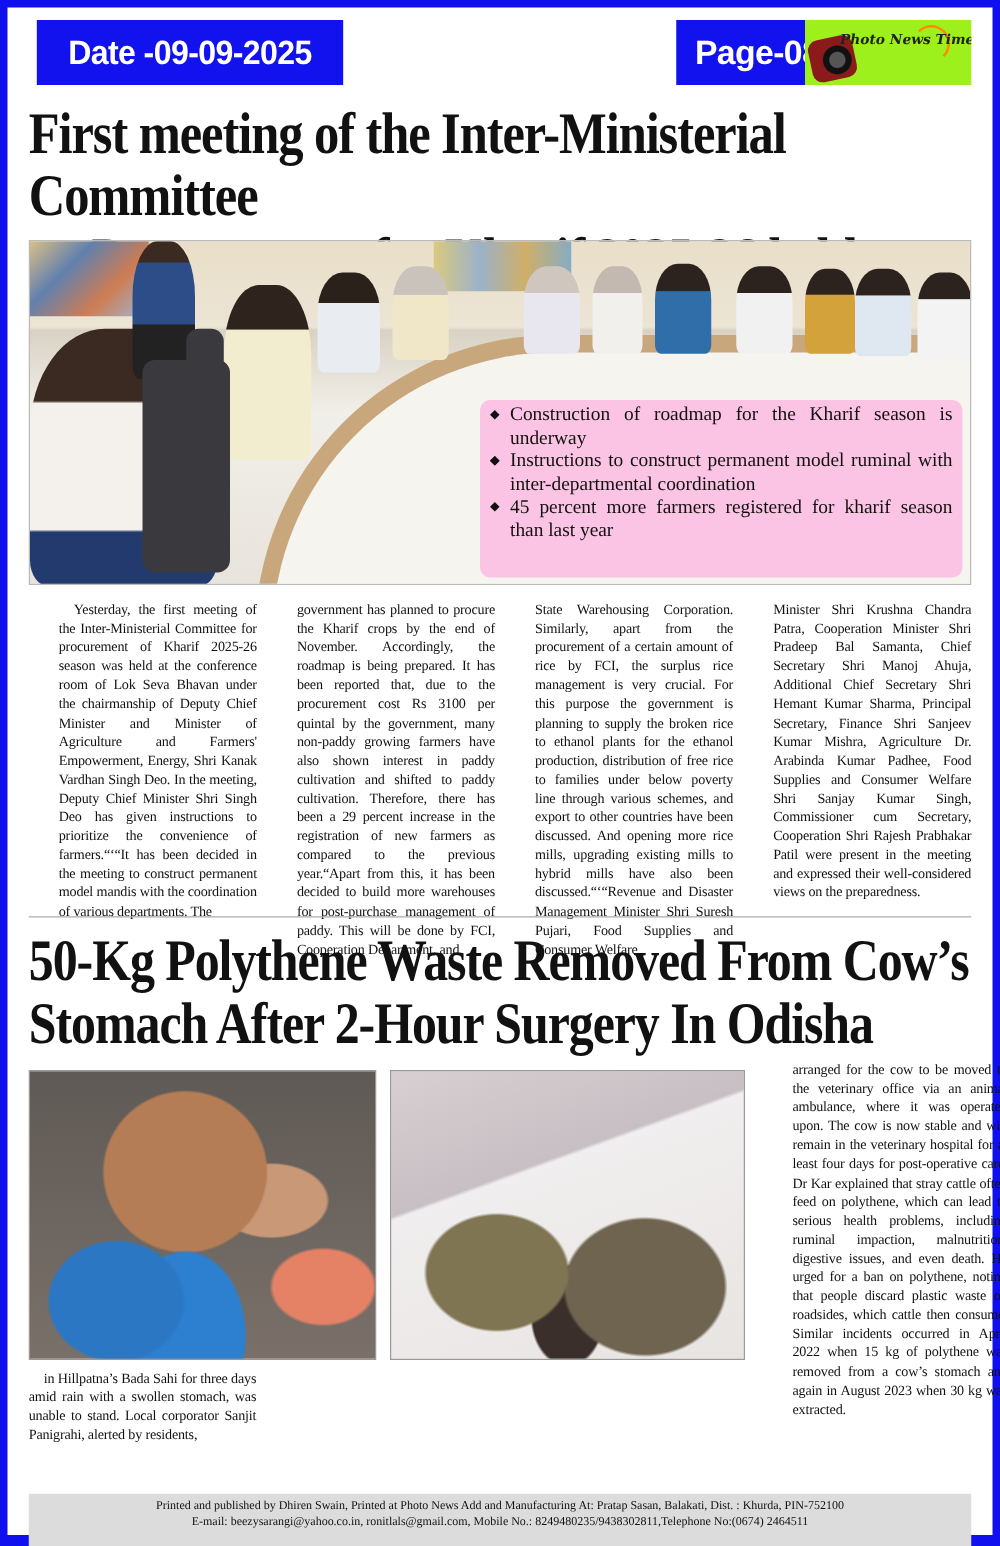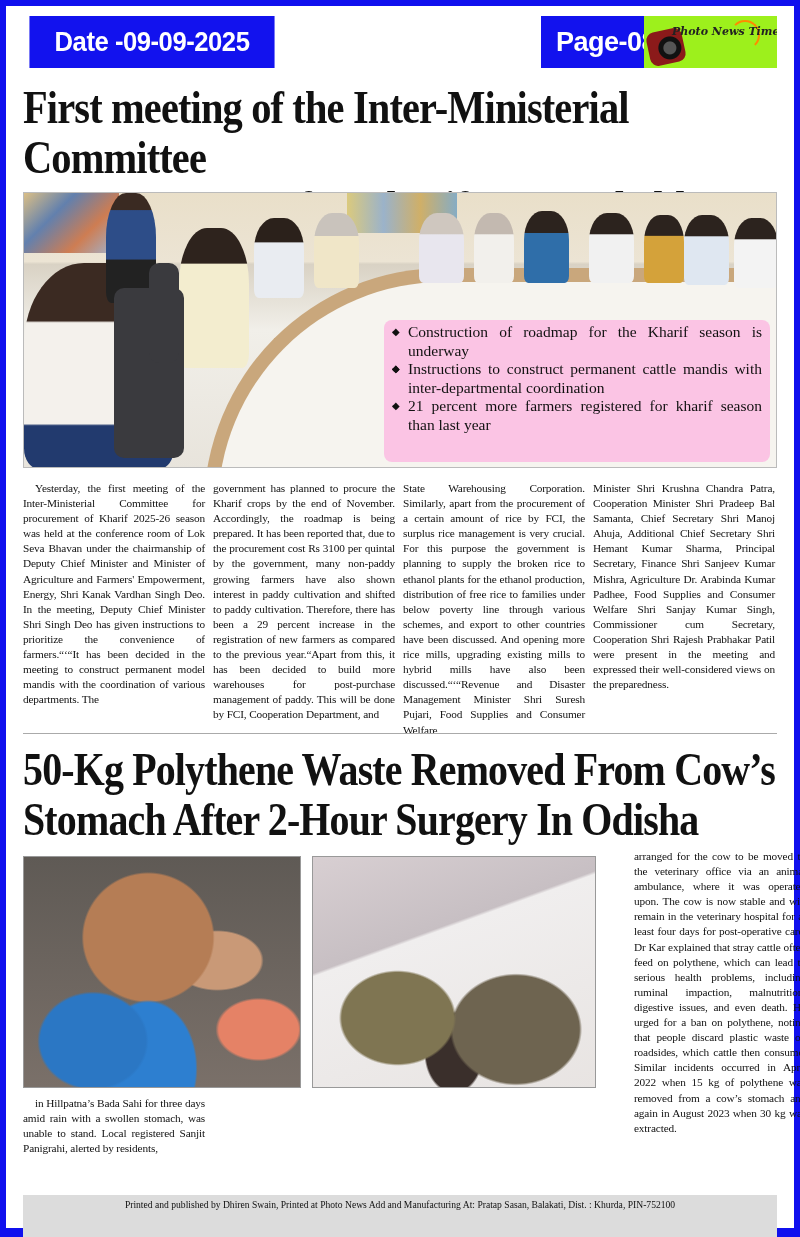--- a/index.html
+++ b/index.html
@@ -81,21 +81,21 @@
 
     .columns {
       position: absolute; left: 23px; width: 754px;
       display: flex; gap: 8px;
     }
     .col {
       font-family: "Liberation Serif", serif; font-size: 11.3px; line-height: 15.1px;
       text-align: justify; color: #111; letter-spacing: -0.15px;
     }
     .cols-1 { top: 481px; }
-    .cols-1 .col { width: 182px; }
+    .cols-1 .col { width: 182px; margin-left: 24px; }
     .cols-1 .col:first-child p { text-indent: 12px; }
 
     .divider { position: absolute; left: 23px; top: 733px; width: 754px; height: 1px; background: #aaa; }
 
     .photo-cow {
       position: absolute; left: 23px; top: 856px; width: 278px; height: 232px;
       background:
         radial-gradient(ellipse at 25% 80%, #2b77c4 0 18%, transparent 19%),
         radial-gradient(ellipse at 45% 92%, #2d7fd0 0 22%, transparent 23%),
         radial-gradient(ellipse at 85% 75%, #e58266 0 12%, transparent 13%),
@@ -164,22 +164,22 @@
   <div class="ph-person" style="left:620px;top:22px;width:40px;height:68px;background:linear-gradient(180deg,#2c231e 0 30%,#d4a23a 31%);"></div>
   <div class="ph-person" style="left:660px;top:22px;width:45px;height:70px;background:linear-gradient(180deg,#2c231e 0 30%,#dfe7f1 31%);"></div>
   <div class="ph-person" style="left:710px;top:25px;width:44px;height:70px;background:linear-gradient(180deg,#2c231e 0 30%,#f3f3f3 31%);"></div>
   <div class="ph-chair" style="left:90px;top:95px;width:70px;height:170px;"></div>
   <div class="ph-chair" style="left:125px;top:70px;width:30px;height:100px;"></div>
 </div>
 
 <ul class="bullet-box">
   <li><span class="diamond">◆</span><span>Construction of roadmap for the Kharif season is underway</span></li>
   <li><span class="diamond">◆</span></li>
-  <li><span class="diamond">◆</span><span>Instructions to construct permanent cattle mandis with inter-departmental coordination</span></li>
-  <li><span class="diamond">◆</span><span>21 percent more farmers registered for kharif season than last year</span></li>
+  <li><span class="diamond">◆</span><span>Instructions to construct permanent model ruminal with inter-departmental coordination</span></li>
+  <li><span class="diamond">◆</span><span>45 percent more farmers registered for kharif season than last year</span></li>
 </ul>
 
 <div class="columns cols-1">
   <div class="col">
       <p>Yesterday, the first meeting of the Inter-Ministerial Committee for procurement of Kharif 2025-26 season was held at the conference room of Lok Seva Bhavan under the chairmanship of Deputy Chief Minister and Minister of Agriculture and Farmers' Empowerment, Energy, Shri Kanak Vardhan Singh Deo. In the meeting, Deputy Chief Minister Shri Singh Deo has given instructions to prioritize the convenience of farmers.“‘“It has been decided in the meeting to construct permanent model mandis with the coordination of various departments. The</p>
     </div>
   <div class="col">
       <p>government has planned to procure the Kharif crops by the end of November. Accordingly, the roadmap is being prepared. It has been reported that, due to the procurement cost Rs 3100 per quintal by the government, many non-paddy growing farmers have also shown interest in paddy cultivation and shifted to paddy cultivation. Therefore, there has been a 29 percent increase in the registration of new farmers as compared to the previous year.“Apart from this, it has been decided to build more warehouses for post-purchase management of paddy. This will be done by FCI, Cooperation Department, and</p>
     </div>
   <div class="col">
@@ -199,19 +199,20 @@
 
 <div class="photo-cow" title="Cow lying on the ground beside a blue tarpaulin"></div>
 <div class="photo-waste" title="Heaps of polythene waste removed from the cow's stomach"></div>
 
 <div class="col cow-right-col">
   <p>arranged for the cow to be moved to the veterinary office via an animal ambulance, where it was operated upon. The cow is now stable and will remain in the veterinary hospital for at least four days for post-operative care. Dr Kar explained that stray cattle often feed on polythene, which can lead to serious health problems, including ruminal impaction, malnutrition, digestive issues, and even death. He urged for a ban on polythene, noting that people discard plastic waste on roadsides, which cattle then consume. Similar incidents occurred in April 2022  when 15 kg of polythene was removed from a cow’s stomach and again in August 2023 when 30 kg was extracted.</p>
 </div>
 
 <div class="columns cols-2">
   <div class="col">
-      <p>in Hillpatna’s Bada Sahi for three days amid rain with a swollen stomach, was unable to stand. Local registered Sanjit Panigrahi, alerted by residents,</p>
+      <p>in Hillpatna’s Bada Sahi for three days amid rain with a swollen stomach, was unable to stand. Local corporator Sanjit Panigrahi, alerted by residents,</p>
     </div>
 </div>
 
 <div class="footer">
   <div>Printed and published by Dhiren Swain, Printed at Photo News Add and Manufacturing At: Pratap Sasan, Balakati, Dist. : Khurda, PIN-752100</div>
+  <div>E-mail: beezysarangi@yahoo.co.in, ronitlals@gmail.com, Mobile No.: 8249480235/9438302811,Telephone No:(0674) 2464511</div>
 </div>
 
 </body></html>

